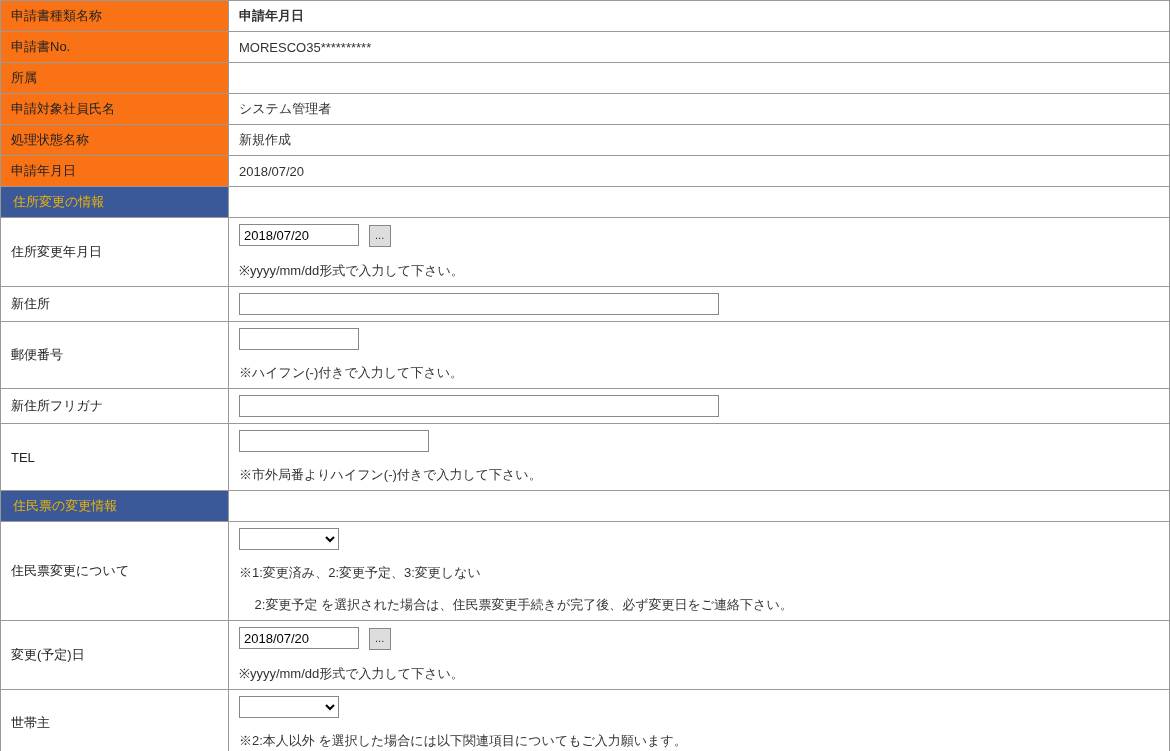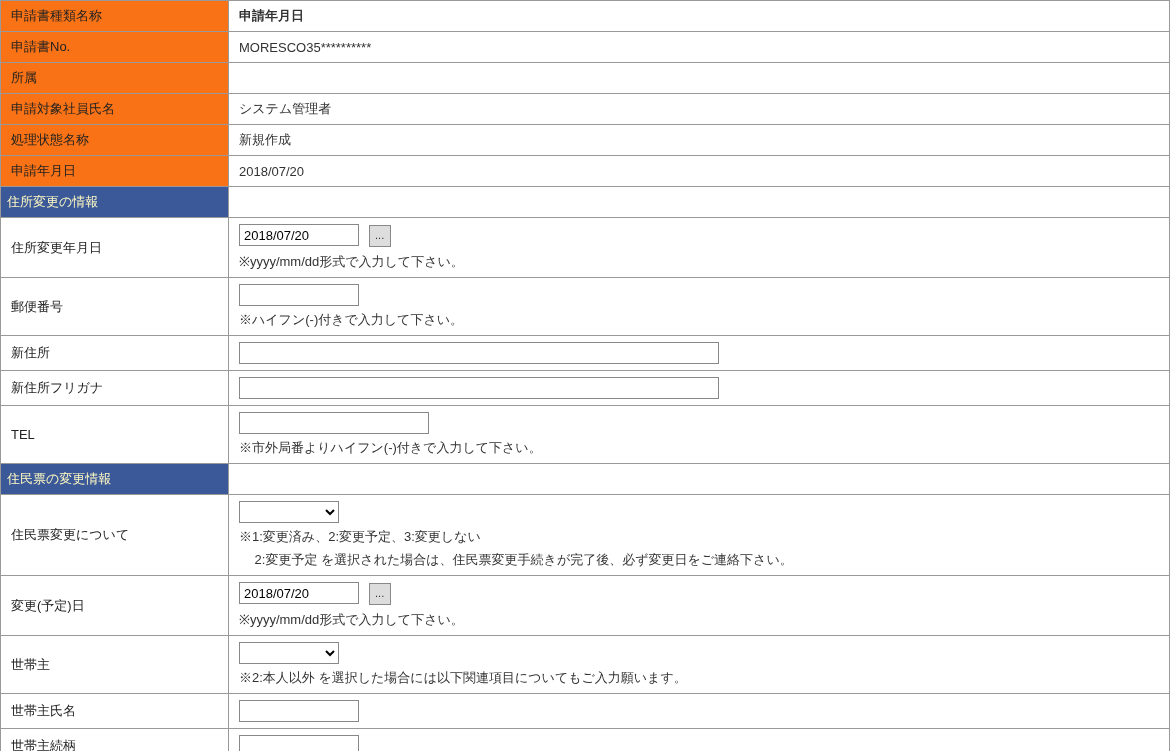--- a/index.html
+++ b/index.html
@@ -26,23 +26,23 @@
     background: #f97316;
     font-weight: normal;
     width: 228px;
     color: #222;
   }
   td {
     background: #fff;
   }
   .section-header {
     background: #3b5998;
-    color: #fef9c3;
+    color: #eab308;
     font-weight: normal;
-    padding: 6px 6px;
+    padding: 6px 12px;
   }
   .section-empty {
     background: #fff;
   }
   .bold { font-weight: bold; }
   input[type="text"] {
     border: 1px solid #888;
     padding: 2px 4px;
     font-size: 13px;
     height: 22px;
@@ -71,21 +71,21 @@
     text-align: center;
     line-height: 18px;
     font-size: 11px;
     vertical-align: middle;
     margin-left: 6px;
     cursor: pointer;
     color: #333;
   }
   .note {
     display: block;
-    margin-top: 5px;
+    margin-top: 14px;
     color: #333;
   }
   .white-label-cell {
     background: #fff;
     font-weight: normal;
     width: 228px;
   }
   .indent { padding-left: 1.2em; display: block; }
 </style>
 </head>
@@ -126,30 +126,30 @@
 
   <tr>
     <th class="white-label-cell">住所変更年月日</th>
     <td>
       <input type="text" class="date-input" value="2018/07/20" style="">
       <span class="picker-btn">...</span>
       <span class="note">※yyyy/mm/dd形式で入力して下さい。</span>
     </td>
   </tr>
   <tr>
+    <th class="white-label-cell">新住所</th>
+    <td>
+      <input type="text" class="wide-input" style="">
+    </td>
+  </tr>
+  <tr>
     <th class="white-label-cell">郵便番号</th>
     <td>
       <input type="text" class="postal-input" style="">
       <span class="note">※ハイフン(-)付きで入力して下さい。</span>
-    </td>
-  </tr>
-  <tr>
-    <th class="white-label-cell">新住所</th>
-    <td>
-      <input type="text" class="wide-input" style="">
     </td>
   </tr>
   <tr>
     <th class="white-label-cell">新住所フリガナ</th>
     <td>
       <input type="text" class="wide-input" style="">
     </td>
   </tr>
   <tr>
     <th class="white-label-cell">TEL</th>

